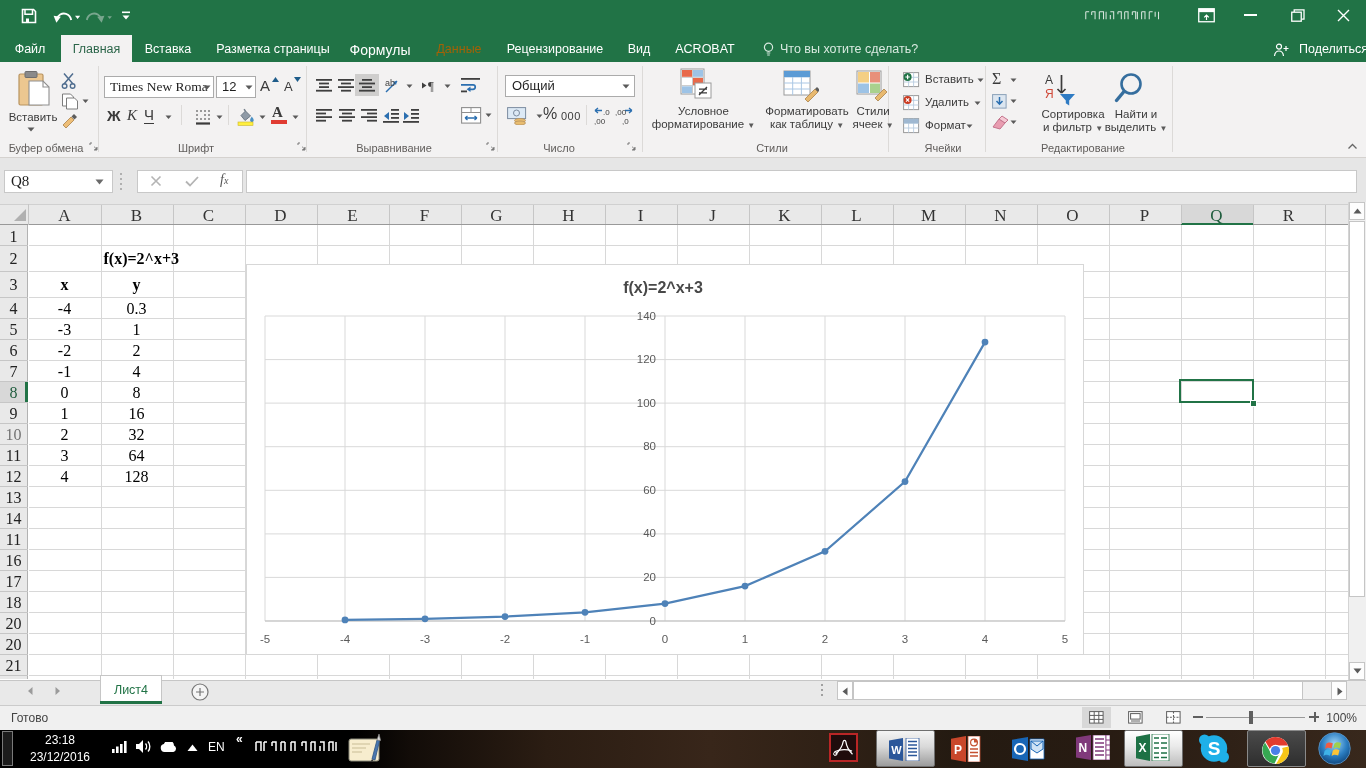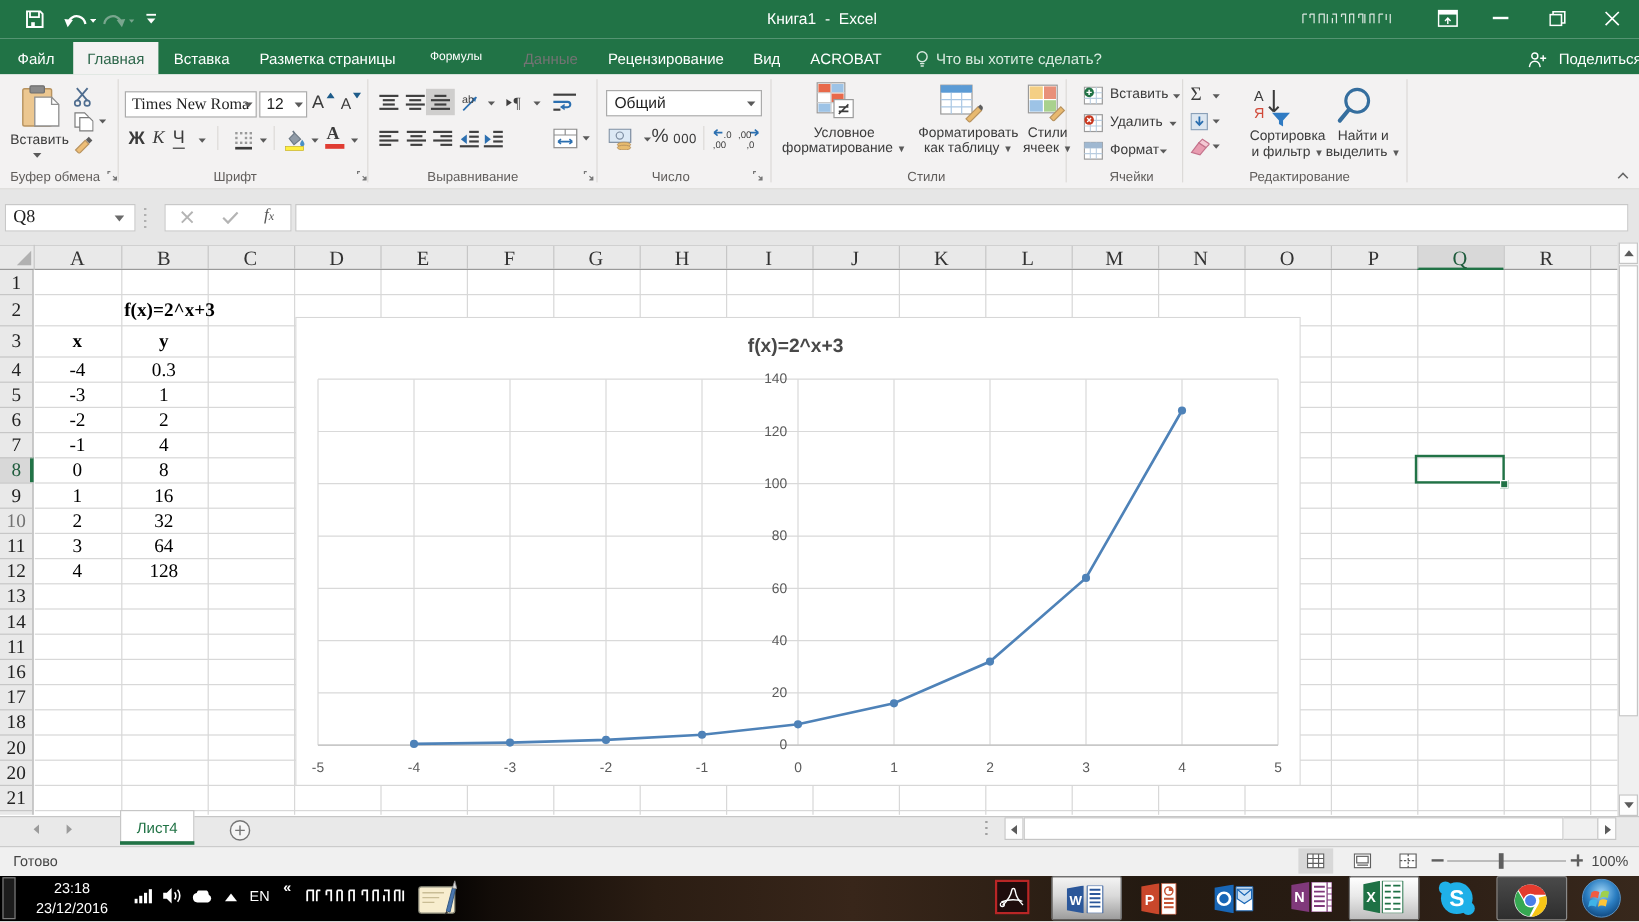--- a/index.html
+++ b/index.html
@@ -24,21 +24,20 @@
 </svg>
 <svg class="a" style="left:86px;top:9px" width="27" height="16" viewBox="0 0 27 16">
 <path d="M15.2 10.5C14.4 6 10 3.6 6 4.8 3.1 5.7 1.4 7.8.8 11" fill="none" stroke="#79a68e" stroke-width="1.9"></path>
 <path d="M18.4 6.8l-7.2.9 4.4 6z" fill="#79a68e"></path>
 <path d="M21.5 7.3h4.4L23.7 10z" fill="#79a68e"></path>
 </svg>
 <svg class="a" style="left:120px;top:11px" width="12" height="10" viewBox="0 0 12 10">
 <rect x="2" y="0.5" width="8" height="1.6" fill="#fff"></rect>
 <path d="M2.5 4.5h7L6 8.5z" fill="#fff"></path>
 </svg>
-<div class="a" style="left:540px;top:8px;width:290px;text-align:center;color:#fff;font-size:13px;">Книга1&nbsp;&nbsp;-&nbsp;&nbsp;Excel</div>
 <svg class="a" style="left:1078px;top:10px" width="90" height="11" viewBox="0 0 92 13">
 <g stroke="#dce8e1" stroke-width="1.2" fill="none">
 <path d="M2 2v9M2 2h4M9 2h4v9M9 2v4"></path>
 <path d="M18 2h5v9M18 2v9M26 2v9"></path>
 <path d="M31 2h4v9M31 6v5"></path>
 <path d="M40 2h4v9M40 2v3"></path>
 <path d="M48 2v9M48 2h4v9"></path>
 <path d="M57 2h4v9M57 2v4M63 2v9"></path>
 <path d="M68 2h4v9M68 2v9"></path>
 <path d="M77 2v9M77 2h4M84 2v6M88 2v9"></path>
@@ -54,22 +53,22 @@
 <rect x="0.75" y="3.2" width="9.5" height="9" fill="none" stroke="#fff" stroke-width="1.3"></rect>
 <path d="M3.2 3V0.8h9.8v9.4h-2.4" fill="none" stroke="#fff" stroke-width="1.3"></path>
 </svg>
 <svg class="a" style="left:1337px;top:9px" width="13" height="13" viewBox="0 0 13 13">
 <path d="M1 1l11 11M12 1 1 12" stroke="#fff" stroke-width="1.4"></path>
 </svg>
 <div class="a" style="left:0;top:32px;width:1366px;height:30px;background:#217346"></div>
 <div class="a" style="left:-50px;top:41.5px;width:160px;text-align:center;color:#fff;font-size:12.5px;">Файл</div>
 <div class="a" style="left:88px;top:41.5px;width:160px;text-align:center;color:#fff;font-size:12.5px;">Вставка</div>
 <div class="a" style="left:193px;top:41.5px;width:160px;text-align:center;color:#fff;font-size:12.5px;">Разметка страницы</div>
-<div class="a" style="left:300px;top:41.5px;width:160px;text-align:center;color:#fff;font-size:10px;">Формулы</div>
-<div class="a" style="left:379px;top:41.5px;width:160px;text-align:center;color:#737373;font-size:12.5px;">Данные</div>
+<div class="a" style="left:300px;top:41.5px;width:160px;text-align:center;color:#fff;font-size:14px;">Формулы</div>
+<div class="a" style="left:379px;top:41.5px;width:160px;text-align:center;color:#a16207;font-size:12.5px;">Данные</div>
 <div class="a" style="left:475px;top:41.5px;width:160px;text-align:center;color:#fff;font-size:12.5px;">Рецензирование</div>
 <div class="a" style="left:559px;top:41.5px;width:160px;text-align:center;color:#fff;font-size:12.5px;">Вид</div>
 <div class="a" style="left:625px;top:41.5px;width:160px;text-align:center;color:#fff;font-size:12.5px;">ACROBAT</div>
 <div class="a" style="left:61px;top:34.5px;width:71px;height:27.5px;background:#f3f2f2;"></div>
 <div class="a" style="left:61px;top:42px;width:71px;text-align:center;color:#2b6549;font-size:12.5px;">Главная</div>
 <svg class="a" style="left:762px;top:42px" width="13" height="15" viewBox="0 0 13 15">
 <circle cx="6.5" cy="5.3" r="4.1" fill="none" stroke="#d8e9df" stroke-width="1.2"></circle>
 <path d="M4.7 11h3.6M5.2 13h2.6" stroke="#d8e9df" stroke-width="1.2"></path>
 </svg>
 <div class="a" style="left:780px;top:41.5px;color:#d9eae0;font-size:12.5px;">Что вы хотите сделать?</div>

